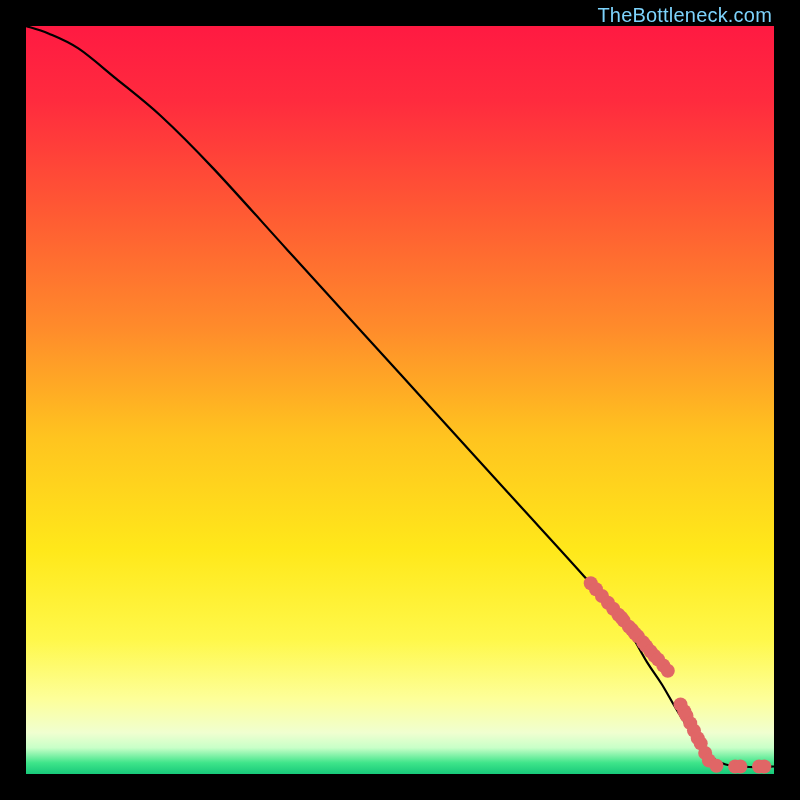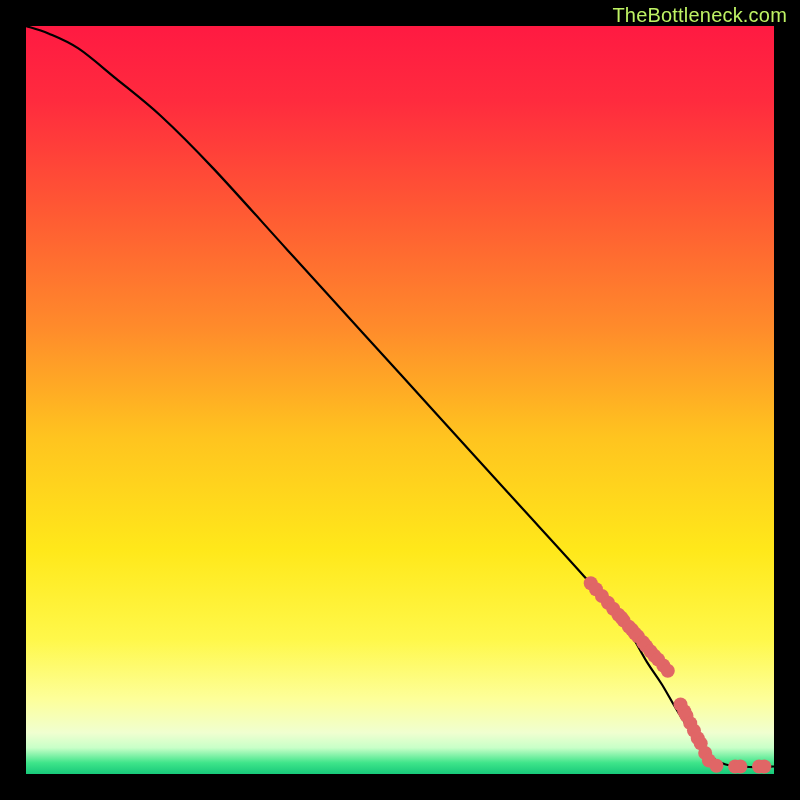--- a/index.html
+++ b/index.html
@@ -7,22 +7,22 @@
     width: 800px;
     height: 800px;
     background: #000;
     font-family: Arial, Helvetica, sans-serif;
     position: relative;
     overflow: hidden;
   }
   .attribution {
     position: absolute;
     top: 4px;
-    right: 13px;
-    color: #bef264;
+    right: 28px;
+    color: #7dd3fc;
     font-size: 20px;
     font-weight: 400;
     letter-spacing: 0.2px;
     z-index: 10;
   }
   .plot-area {
     position: absolute;
     left: 26px;
     top: 26px;
     width: 748px;

